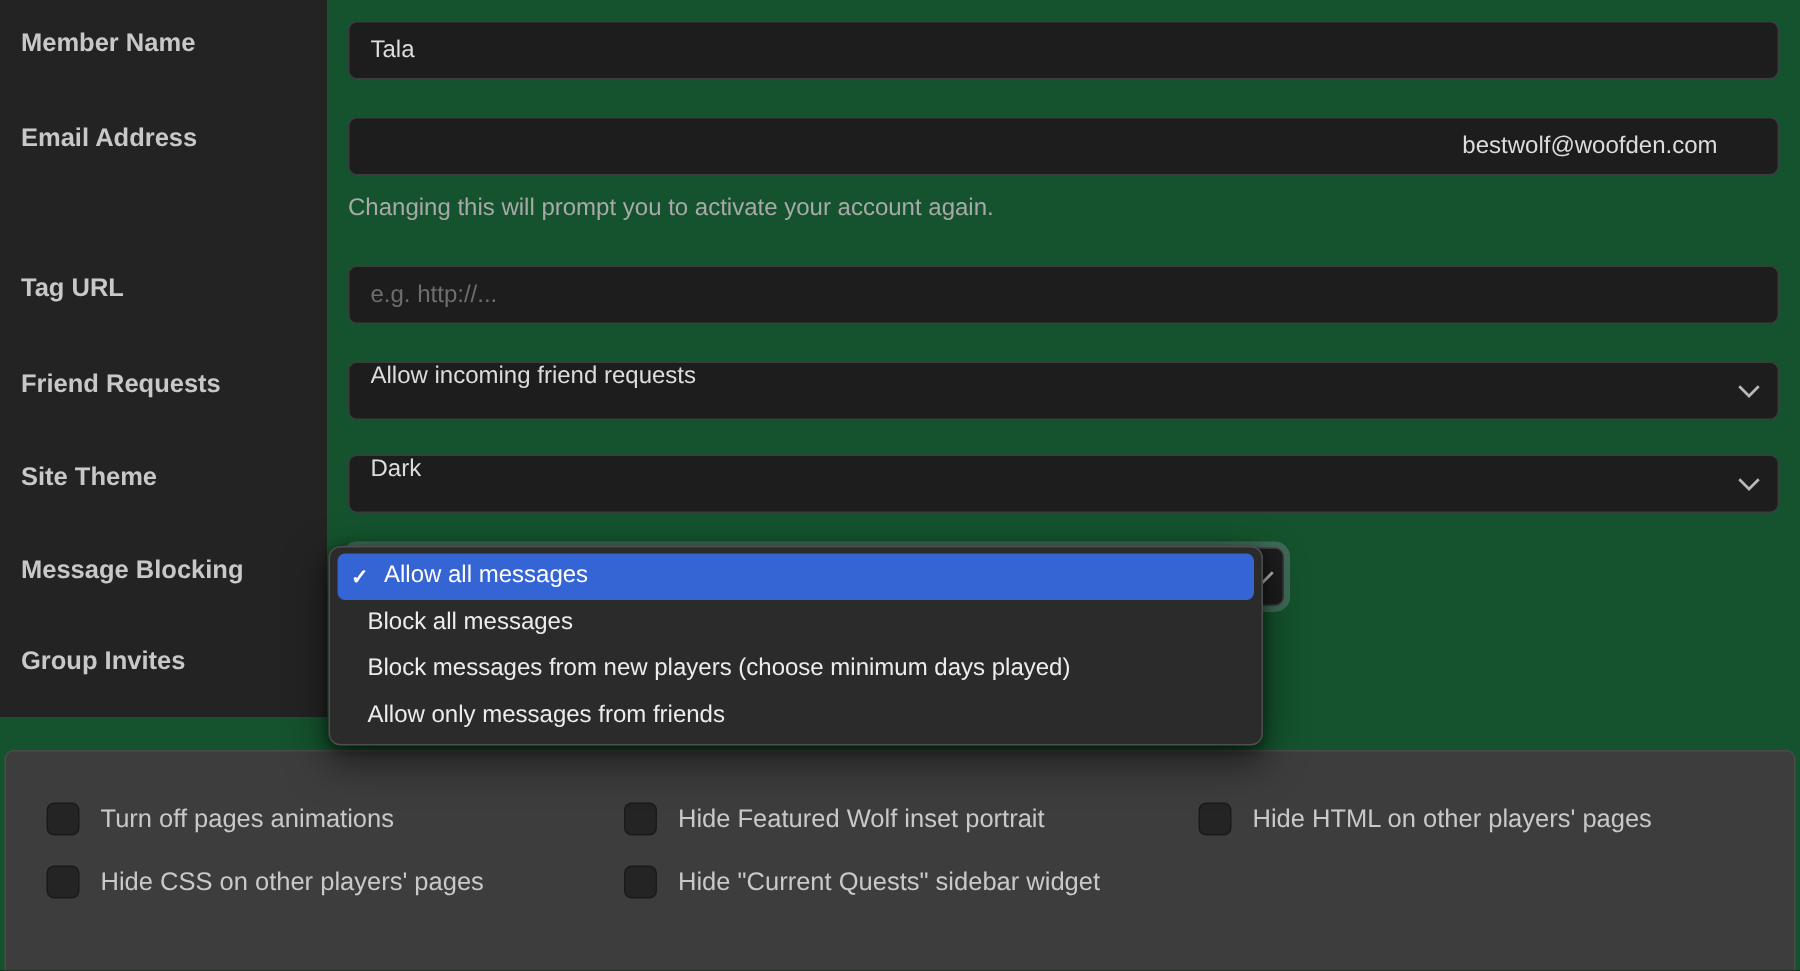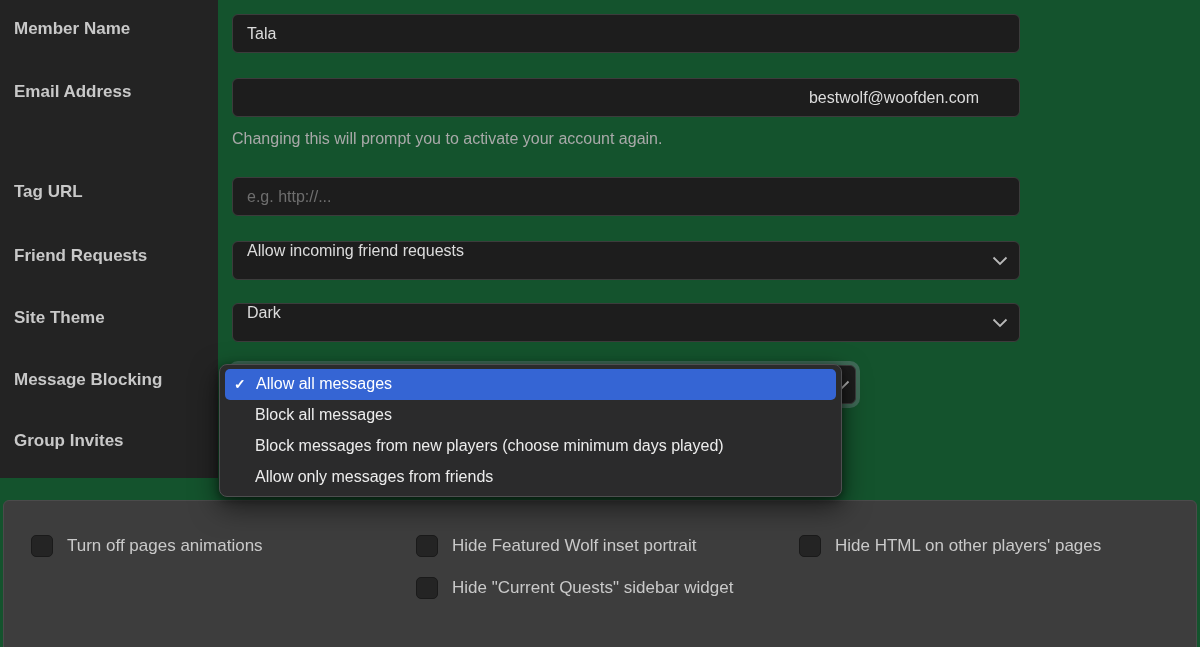--- a/index.html
+++ b/index.html
@@ -15,21 +15,21 @@
     position:absolute; left:0; top:0; width:218px; height:478px;
     background:#232323;
   }
   .side-label {
     position:absolute; left:14px;
     font-size:17px; font-weight:700; color:#c8c8c8; line-height:20px;
     white-space:nowrap;
   }
   
   .field {
-    position:absolute; left:232px; width:788px; height:39px;
+    position:absolute; left:232px; width:954px; height:39px;
     background:#1d1d1d; border:1px solid #3c3c3c; border-radius:6px;
     color:#dcdcdc; font-size:16px; font-family:"Liberation Sans", sans-serif;
     padding:0 40px 0 14px; outline:none;
   }
   input.field::placeholder { color:#6e6e6e; opacity:1; }
   .select {
     display:flex; cursor:default;
   }
   .select .sel-value { white-space:nowrap; overflow:hidden; }
   .chev {
@@ -45,21 +45,21 @@
   }
   
   .menu {
     position:absolute; left:219px; top:364px; width:623px; height:133px;
     background:#2b2b2c; border:1px solid #4e4e50; border-radius:8px;
     box-shadow:0 10px 28px rgba(0,0,0,.55), 0 2px 8px rgba(0,0,0,.45);
     padding:4px 0; z-index:20;
   }
   .menu-option {
     position:relative; height:30.8px; display:flex; align-items:center;
-    padding-left:35px; font-size:16px; color:#ececec; white-space:nowrap;
+    padding-left:25px; font-size:16px; color:#ececec; white-space:nowrap;
   }
   .menu-option.selected {
     margin:0 5px; padding-left:31px; border-radius:5px;
     background:#3565d4; color:#ffffff;
   }
   .menu-option .check {
     position:absolute; left:9px; top:50%; transform:translateY(-50%);
     font-size:14px; font-weight:700; color:#fff;
   }
   
@@ -139,20 +139,24 @@
       <span>Allow only messages from friends</span>
     </div>
   </div>
 
   <div class="panel"></div>
 
   <div class="cb-item" style="left:31px;  top:535px">
     <span class="cb-box"></span>
     <span class="cb-label">Turn off pages animations</span>
   </div>
+  <div class="cb-item" style="left:31px;  top:577px">
+    <span class="cb-box"></span>
+    <span class="cb-label">Hide CSS on other players' pages</span>
+  </div>
   <div class="cb-item" style="left:416px; top:535px">
     <span class="cb-box"></span>
     <span class="cb-label">Hide Featured Wolf inset portrait</span>
   </div>
   <div class="cb-item" style="left:416px; top:577px">
     <span class="cb-box"></span>
     <span class="cb-label">Hide "Current Quests" sidebar widget</span>
   </div>
   <div class="cb-item" style="left:799px; top:535px">
     <span class="cb-box"></span>

